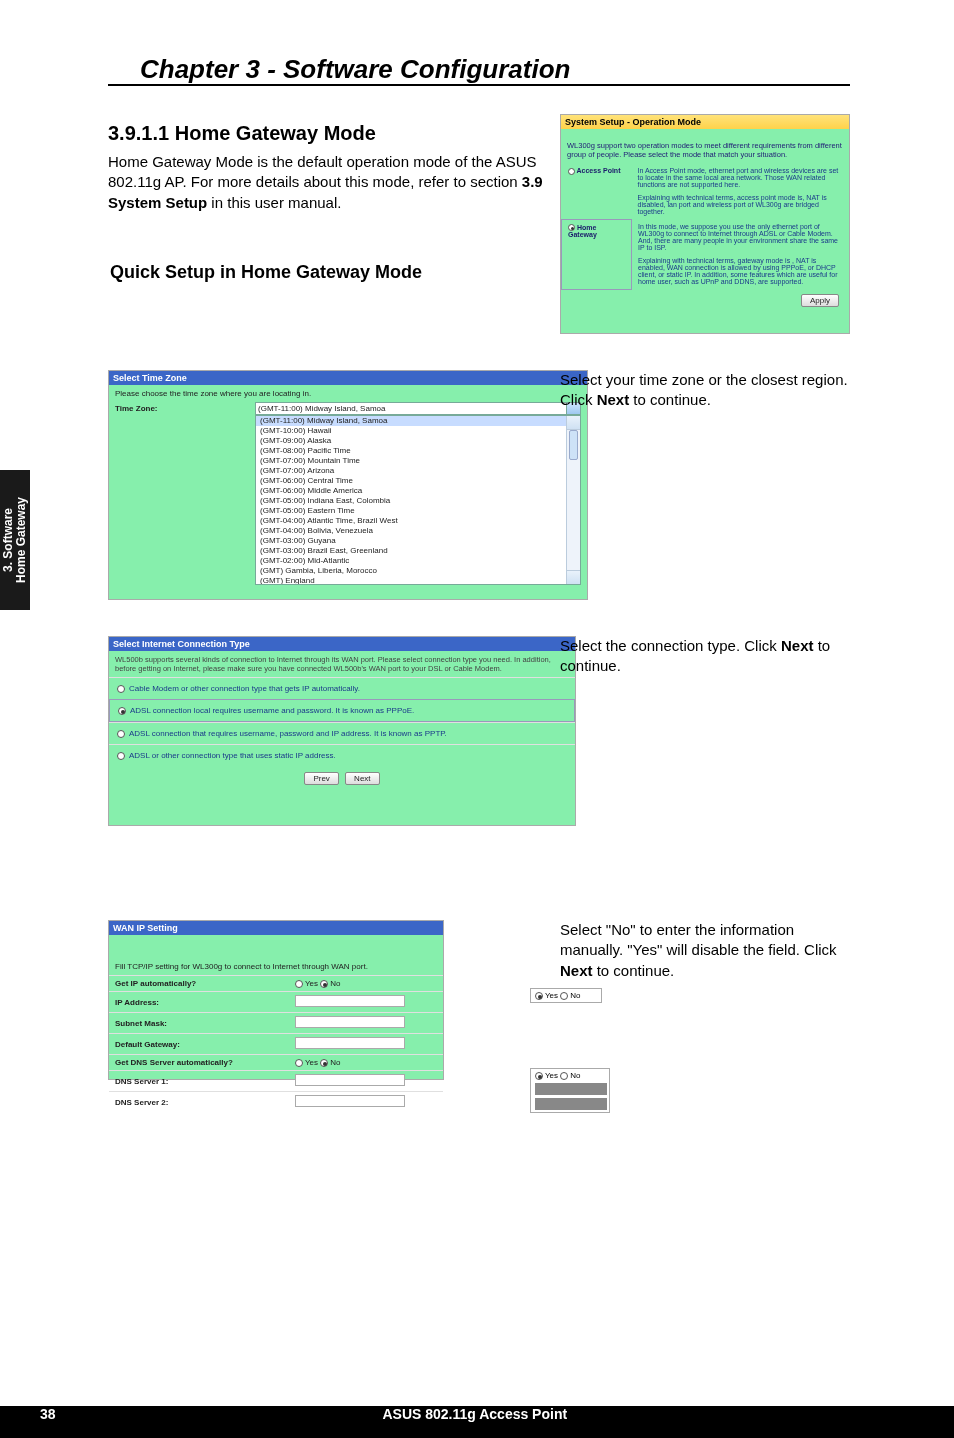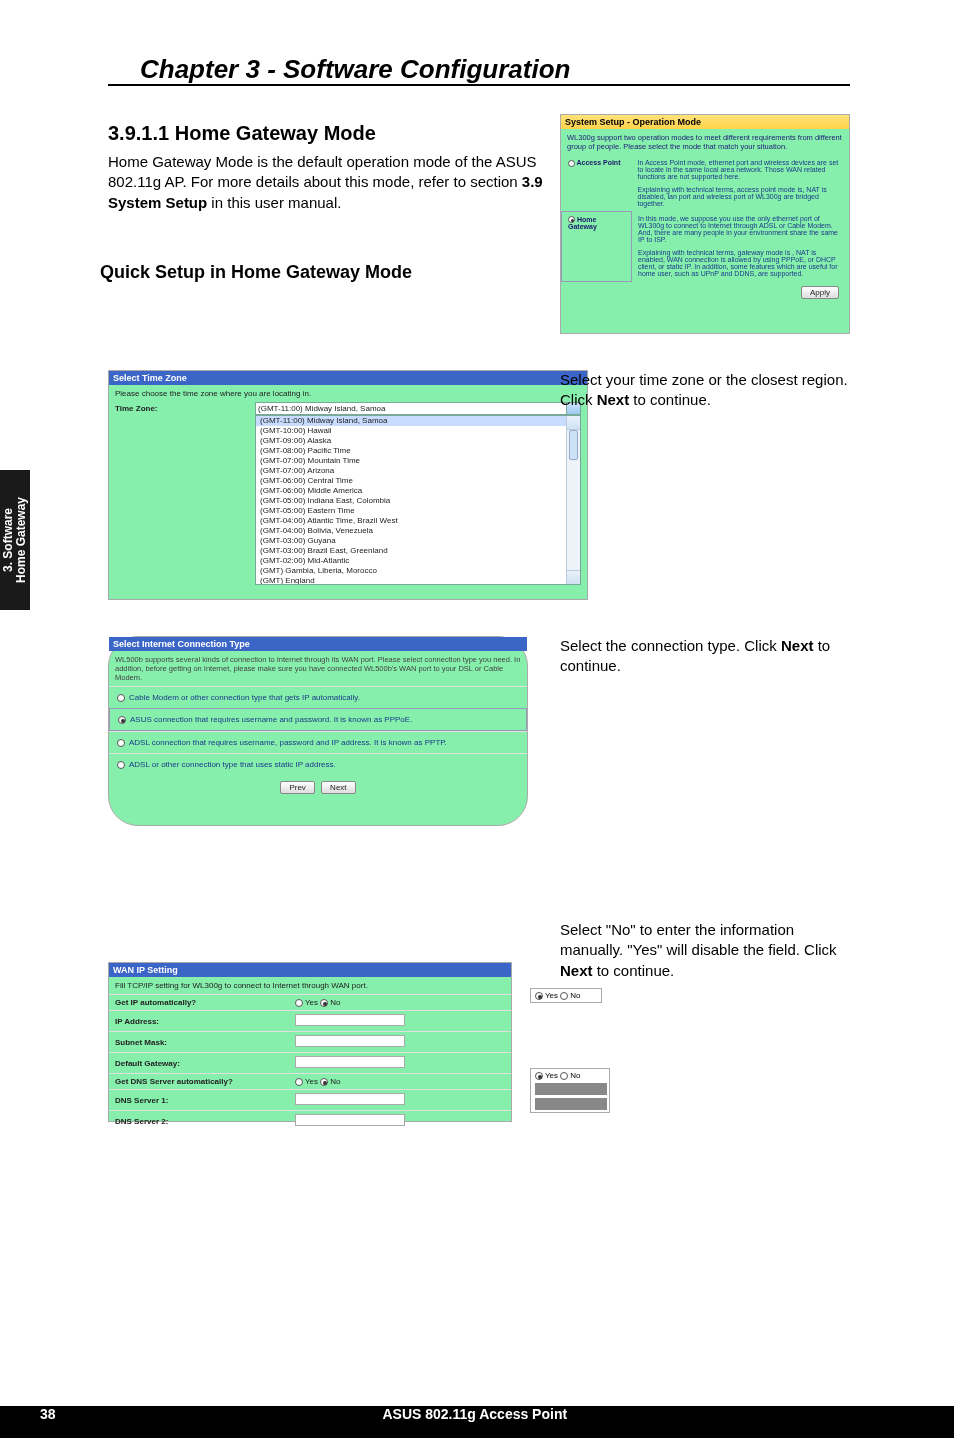--- a/index.html
+++ b/index.html
@@ -41,21 +41,21 @@
     position: absolute;
     top: 152px;
     left: 108px;
     width: 440px;
     font-size: 15px;
     line-height: 1.35;
   }
   .quicksetup-heading {
     position: absolute;
     top: 262px;
-    left: 100px;
+    left: 110px;
     font-size: 18px;
     font-weight: bold;
   }
   .side-tab {
     position: absolute;
     left: 0;
     top: 470px;
     width: 30px;
     height: 140px;
     background: #1a1a1a;
@@ -103,21 +103,21 @@
   }
   .shot .titlebar.orange {
     background: linear-gradient(#ffe37a,#ffd24a);
     color: #000;
   }
 
   
   .shot-sys {
     left: 560px; top: 114px; width: 290px; height: 220px;
   }
-  .shot-sys .desc { padding: 4px 6px; font-size: 7.5px; color: #227; }
+  .shot-sys .desc { padding: 4px 6px; font-size: 7.5px; color: #227; margin-top: 8px; }
   .shot-sys table.modes { width: 100%; border-collapse: collapse; }
   .shot-sys td { vertical-align: top; padding: 4px 6px; font-size: 7px; color: #1a3a8a; }
   .shot-sys td.left { width: 70px; color: #1a1a6a; font-weight: bold; }
   .shot-sys .radio { display:inline-block; width:7px; height:7px; border:1px solid #555; border-radius:50%; background:#fff; margin-right:2px; vertical-align:middle; }
   .shot-sys .radio.on::after { content:""; display:block; width:3px; height:3px; background:#333; border-radius:50%; margin:2px; }
   .shot-sys .apply {
     float:right; margin:4px 10px 4px 0; padding:1px 8px; font-size:8px;
     border:1px solid #888; background:linear-gradient(#fff,#ddd); border-radius:2px;
   }
 
@@ -140,36 +140,36 @@
   .shot-tz .dropdown .scroll { position:absolute; right:0; top:0; bottom:0; width:14px; background:#eef3fa; border-left:1px solid #bcd; }
   .shot-tz .dropdown .scroll .thumb { position:absolute; top:14px; left:2px; right:2px; height:30px; background:#cde2f7; border:1px solid #9ac; border-radius:2px; }
   .shot-tz .dropdown .scroll .btn { position:absolute; left:0; right:0; height:14px; background:linear-gradient(#e9f2fb,#cfe1f3); }
   .shot-tz .dropdown .scroll .btn.up { top:0; border-bottom:1px solid #bcd; }
   .shot-tz .dropdown .scroll .btn.dn { bottom:0; border-top:1px solid #bcd; }
 
   .caption-tz { position:absolute; left:560px; top:370px; width:290px; font-size:15px; line-height:1.35; }
 
   
   .shot-ct {
-    left: 108px; top: 636px; width: 420px; height: 190px; border-radius: 30px;
+    left: 108px; top: 636px; width: 468px; height: 190px;
   }
   .shot-ct .desc { padding:4px 6px; font-size:7.5px; color:#444; }
   .shot-ct .opt { padding:6px 8px; font-size:8px; color:#1a3a8a; border-top:1px solid #e0e0e0; }
   .shot-ct .opt .radio { display:inline-block; width:8px; height:8px; border:1px solid #555; border-radius:50%; background:#fff; margin-right:4px; vertical-align:middle; }
   .shot-ct .opt .radio.on::after { content:""; display:block; width:4px; height:4px; background:#333; border-radius:50%; margin:2px; }
   .shot-ct .btns { text-align:center; padding:6px 0 2px 0; }
   .shot-ct .btns .b { display:inline-block; padding:1px 8px; font-size:8px; border:1px solid #888; background:linear-gradient(#fff,#ddd); border-radius:2px; margin:0 2px; }
 
   .caption-ct { position:absolute; left:560px; top:636px; width:290px; font-size:15px; line-height:1.35; }
 
   
   .shot-wan {
-    left: 108px; top: 962px; width: 404px; height: 160px;
-  }
-  .shot-wan .desc { padding:4px 6px; font-size:8px; }
+    left: 108px; top: 920px; width: 336px; height: 160px;
+  }
+  .shot-wan .desc { padding:4px 6px; font-size:8px;margin-top:23px; }
   .shot-wan table { width:100%; border-collapse:collapse; }
   .shot-wan td { border-top:1px solid #e0e0e0; padding:3px 6px; font-size:8px; }
   .shot-wan td.lab { font-weight:bold; width:180px; }
   .shot-wan .radio { display:inline-block; width:8px; height:8px; border:1px solid #555; border-radius:50%; background:#fff; margin-right:2px; vertical-align:middle; }
   .shot-wan .radio.on::after { content:""; display:block; width:4px; height:4px; background:#333; border-radius:50%; margin:2px; }
   .shot-wan .input { display:inline-block; width:110px; height:12px; border:1px solid #aaa; background:#fff; }
 
   .float-box1 {
     position:absolute; left:530px; top:988px; width:72px; border:1px solid #aaa; background:#fff; font-size:8px; padding:2px 4px;
   }
@@ -276,21 +276,21 @@
   </div>
 
   <div class="caption-tz">
     <span>Select your time zone or the closest region. Click </span><span class="bold">Next</span><span> to continue.</span>
   </div>
 
   <div class="shot shot-ct">
     <div class="titlebar">Select Internet Connection Type</div>
     <div class="desc">WL500b supports several kinds of connection to Internet through its WAN port. Please select connection type you need. In addition, before getting on Internet, please make sure you have connected WL500b's WAN port to your DSL or Cable Modem.</div>
     <div class="opt"><span class="radio"></span><span>Cable Modem or other connection type that gets IP automatically.</span></div>
-    <div class="opt" style="border:1px solid #99b;"><span class="radio on"></span><span>ASUS connection that requires username and password. It is known as PPPoE.</span></div>
+    <div class="opt" style="border:1px solid #99b;"><span class="radio on"></span><span>ADSL connection local requires username and password. It is known as PPPoE.</span></div>
     <div class="opt"><span class="radio"></span><span>ADSL connection that requires username, password and IP address. It is known as PPTP.</span></div>
     <div class="opt"><span class="radio"></span><span>ADSL or other connection type that uses static IP address.</span></div>
     <div class="btns">
       <span class="b">Prev</span>
       <span class="b">Next</span>
     </div>
   </div>
 
   <div class="caption-ct">
     <span>Select the connection type. Click </span><span class="bold">Next</span><span> to continue.</span>

